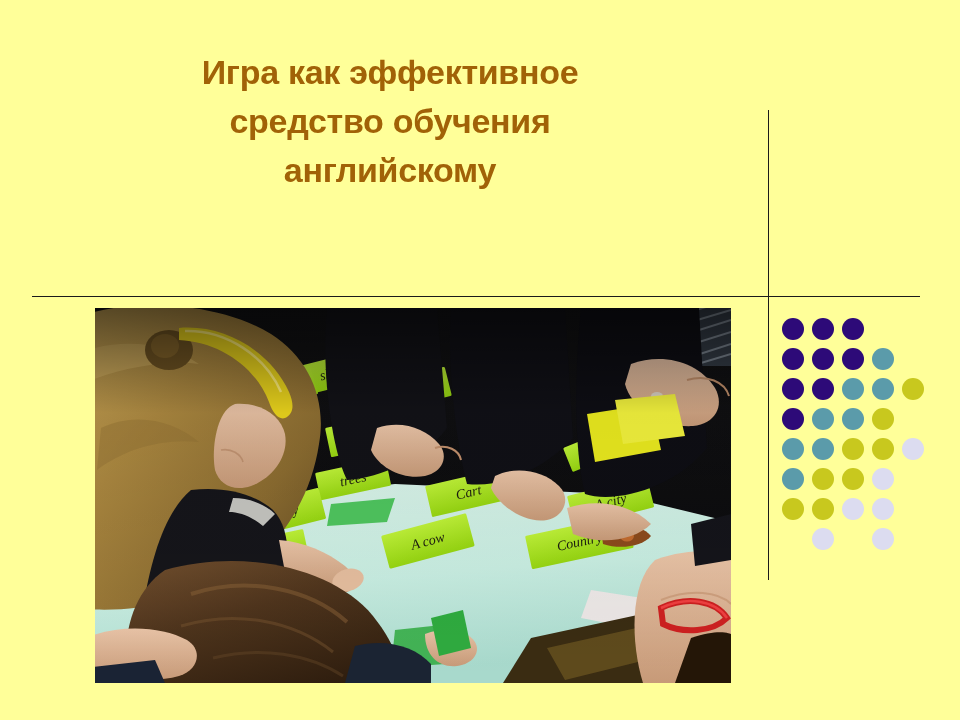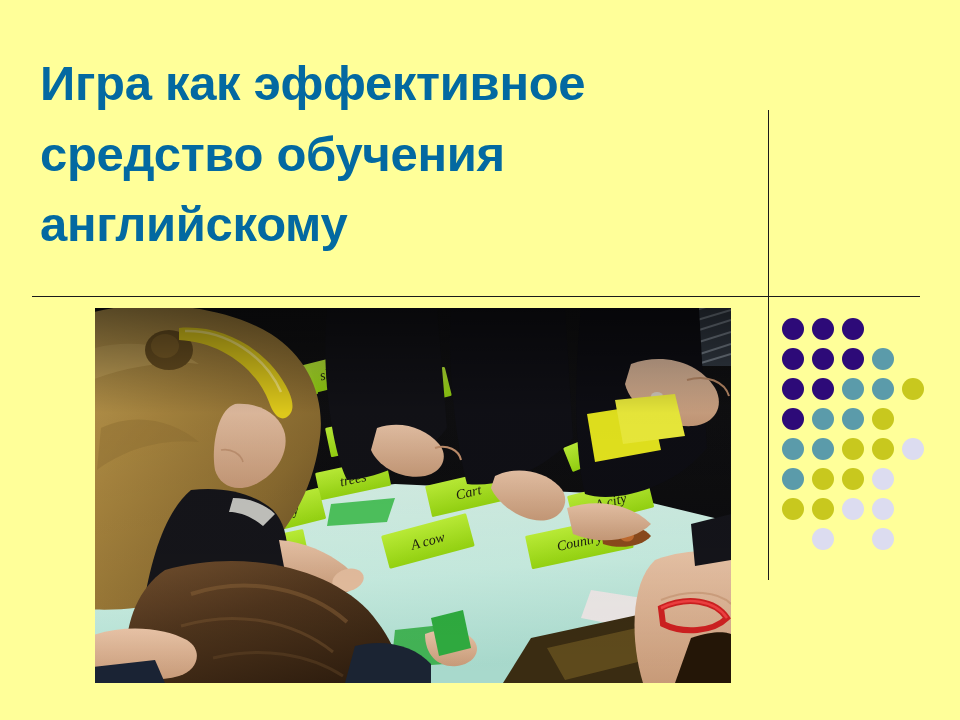--- a/index.html
+++ b/index.html
@@ -19,25 +19,25 @@
     overflow: hidden;
     background: #ffff99;
   }
 
   
   #title {
     position: absolute;
     left: 40px;
     top: 48px;
     width: 700px;
-    text-align: left;
-    color: #0369a1;
+    text-align: center;
+    color: #a16207;
     font-family: "Liberation Sans", sans-serif;
     font-weight: bold;
-    font-size: 49px;
+    font-size: 34px;
     line-height: 1.44;
     letter-spacing: -0.3px;
     white-space: pre-line;
   }
 
   
   #hrule {
     position: absolute;
     left: 32px;
     top: 296px;

